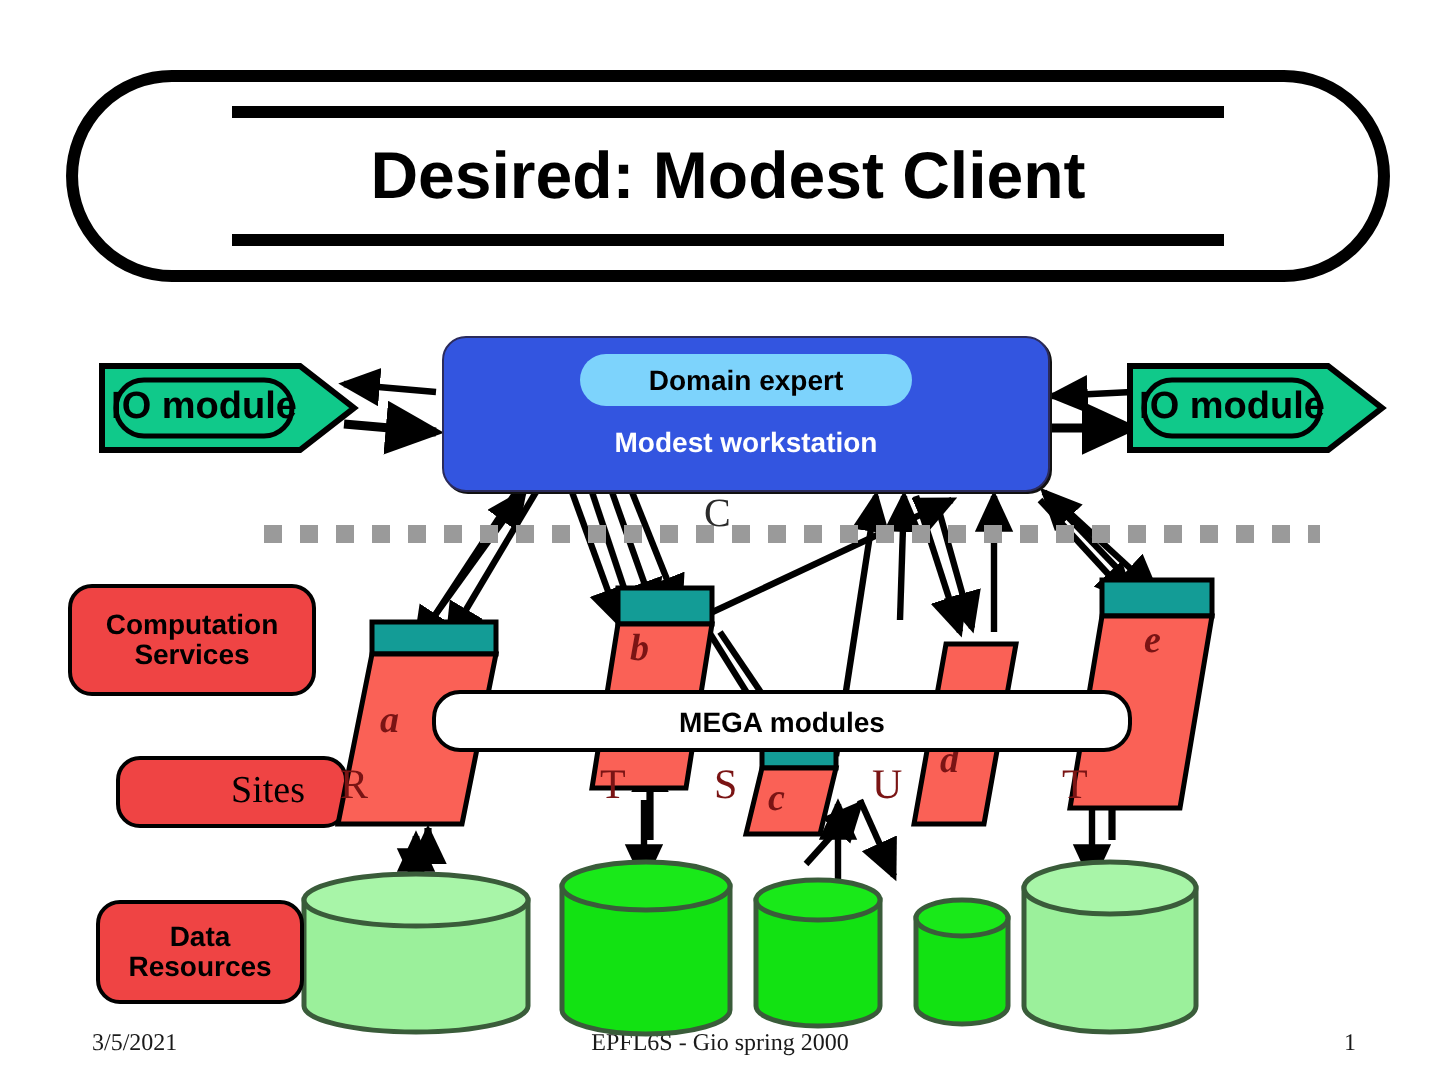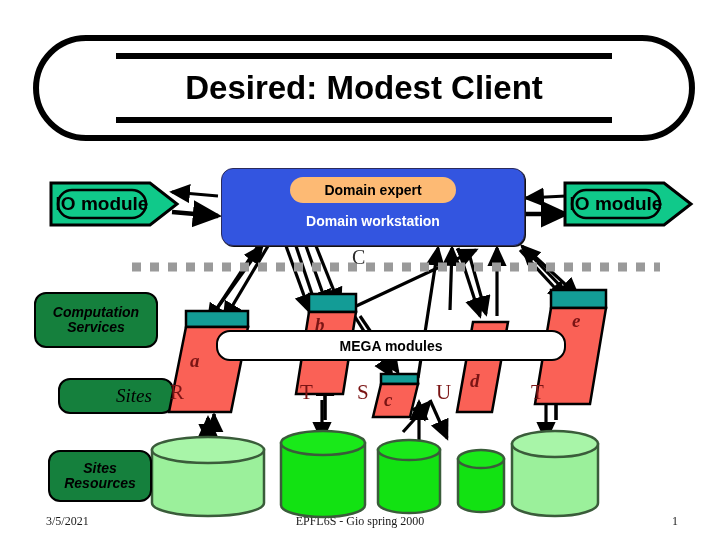--- a/index.html
+++ b/index.html
@@ -33,43 +33,43 @@
   }
 
   
   .workstation{
     position:absolute;left:221px;top:168px;width:302px;height:76px;
     background:#3355E0;border:1px solid #2b2b5c;border-radius:12px;
     box-shadow:1px 1px 0 #111;
   }
   .domain-pill{
     position:absolute;left:68px;top:8px;width:166px;height:26px;
-    background:#fdba74;border-radius:13px;
+    background:#7dd3fc;border-radius:13px;
     display:flex;align-items:center;justify-content:center;
     font-size:14px;font-weight:bold;color:#000;
     font-family:"Liberation Sans", sans-serif;white-space:nowrap;
   }
   .ws-label{
     position:absolute;left:0;top:44px;width:302px;
     text-align:center;font-size:14px;font-weight:bold;color:#ffffff;
     font-family:"Liberation Sans", sans-serif;white-space:nowrap;
   }
 
   
   .cap{
-    position:absolute;background:#15803d;border:2px solid #000;border-radius:12px;
+    position:absolute;background:#ef4444;border:2px solid #000;border-radius:12px;
     display:flex;align-items:center;justify-content:center;text-align:center;
-    font-weight:bold;color:#000;line-height:1.05;font-style:italic;
+    font-weight:bold;color:#000;line-height:1.05;
   }
   .cap.sans{font-family:"Liberation Sans", sans-serif;}
   .cap.serif{font-family:"Liberation Serif", serif;font-weight:normal;padding-left:36px;}
 
   
   .mega{
-    position:absolute;left:216px;top:330px;width:346px;height:27px;
+    position:absolute;left:216px;top:345px;width:346px;height:27px;
     background:#ffffff;border:2px solid #000;border-radius:14px;
     display:flex;align-items:center;justify-content:center;
     font-size:14px;font-weight:bold;color:#000;
     font-family:"Liberation Sans", sans-serif;white-space:nowrap;z-index:40;
   }
 
   
   .mod-letter{
     position:absolute;font-family:"Liberation Serif", serif;font-style:italic;
     font-weight:bold;color:#7a1414;font-size:19px;z-index:35;
@@ -172,21 +172,21 @@
   <div class="io-wrap" style="left:562px;top:180px;width:132px;height:48px;z-index:20;">
     <svg viewBox="0 0 132 48" style="width:132px;height:48px;display:block;">
       <path d="M3,3 L102,3 L129,24 L102,45 L3,45 Z" fill="#10C98A" stroke="#000" stroke-width="3"></path>
       <rect x="10" y="10" width="88" height="28" rx="14" ry="14" fill="none" stroke="#000" stroke-width="2.5"></rect>
     </svg>
     <div class="io-label" style="left:10px;top:10px;width:88px;height:28px;">IO module</div>
   </div>
 
   <div class="workstation" style="z-index:22;">
     <div class="domain-pill">Domain expert</div>
-    <div class="ws-label">Domain workstation</div>
+    <div class="ws-label">Modest workstation</div>
   </div>
 
   <svg class="layer nodrag" viewBox="0 0 720 540" style="z-index:30;">
 
     <g>
       <polygon points="186,311 248,311 248,327 186,327" fill="#139C96" stroke="#000" stroke-width="2.5"></polygon>
       <polygon points="186,327 248,327 231,412 169,412" fill="#FA6156" stroke="#000" stroke-width="2.5"></polygon>
     </g>
 
     <g>
@@ -248,21 +248,21 @@
     <g>
       <path d="M512,444 L512,503 A 43,13 0 0 0 598,503 L598,444 Z" fill="#9BF09B" stroke="#3a5c3a" stroke-width="2.5"></path>
       <ellipse cx="555" cy="444" rx="43" ry="13" fill="#A8F5A8" stroke="#3a5c3a" stroke-width="2.5"></ellipse>
     </g>
   </svg>
 
   <div class="cap sans" style="left:34px;top:292px;width:120px;height:52px;font-size:14px;z-index:25;">Computation Services</div>
 
   <div class="cap serif" style="left:58px;top:378px;width:76px;height:32px;font-size:19px;z-index:25;">Sites</div>
 
-  <div class="cap sans" style="left:48px;top:450px;width:100px;height:48px;font-size:14px;z-index:25;">Sites Resources</div>
+  <div class="cap sans" style="left:48px;top:450px;width:100px;height:48px;font-size:14px;z-index:25;">Data Resources</div>
 
   <div class="footer">
     <div class="f-left">3/5/2021</div>
     <div class="f-mid">EPFL6S -  Gio spring 2000</div>
     <div class="f-right">1</div>
   </div>
 
 </div>
 
 </body></html>

